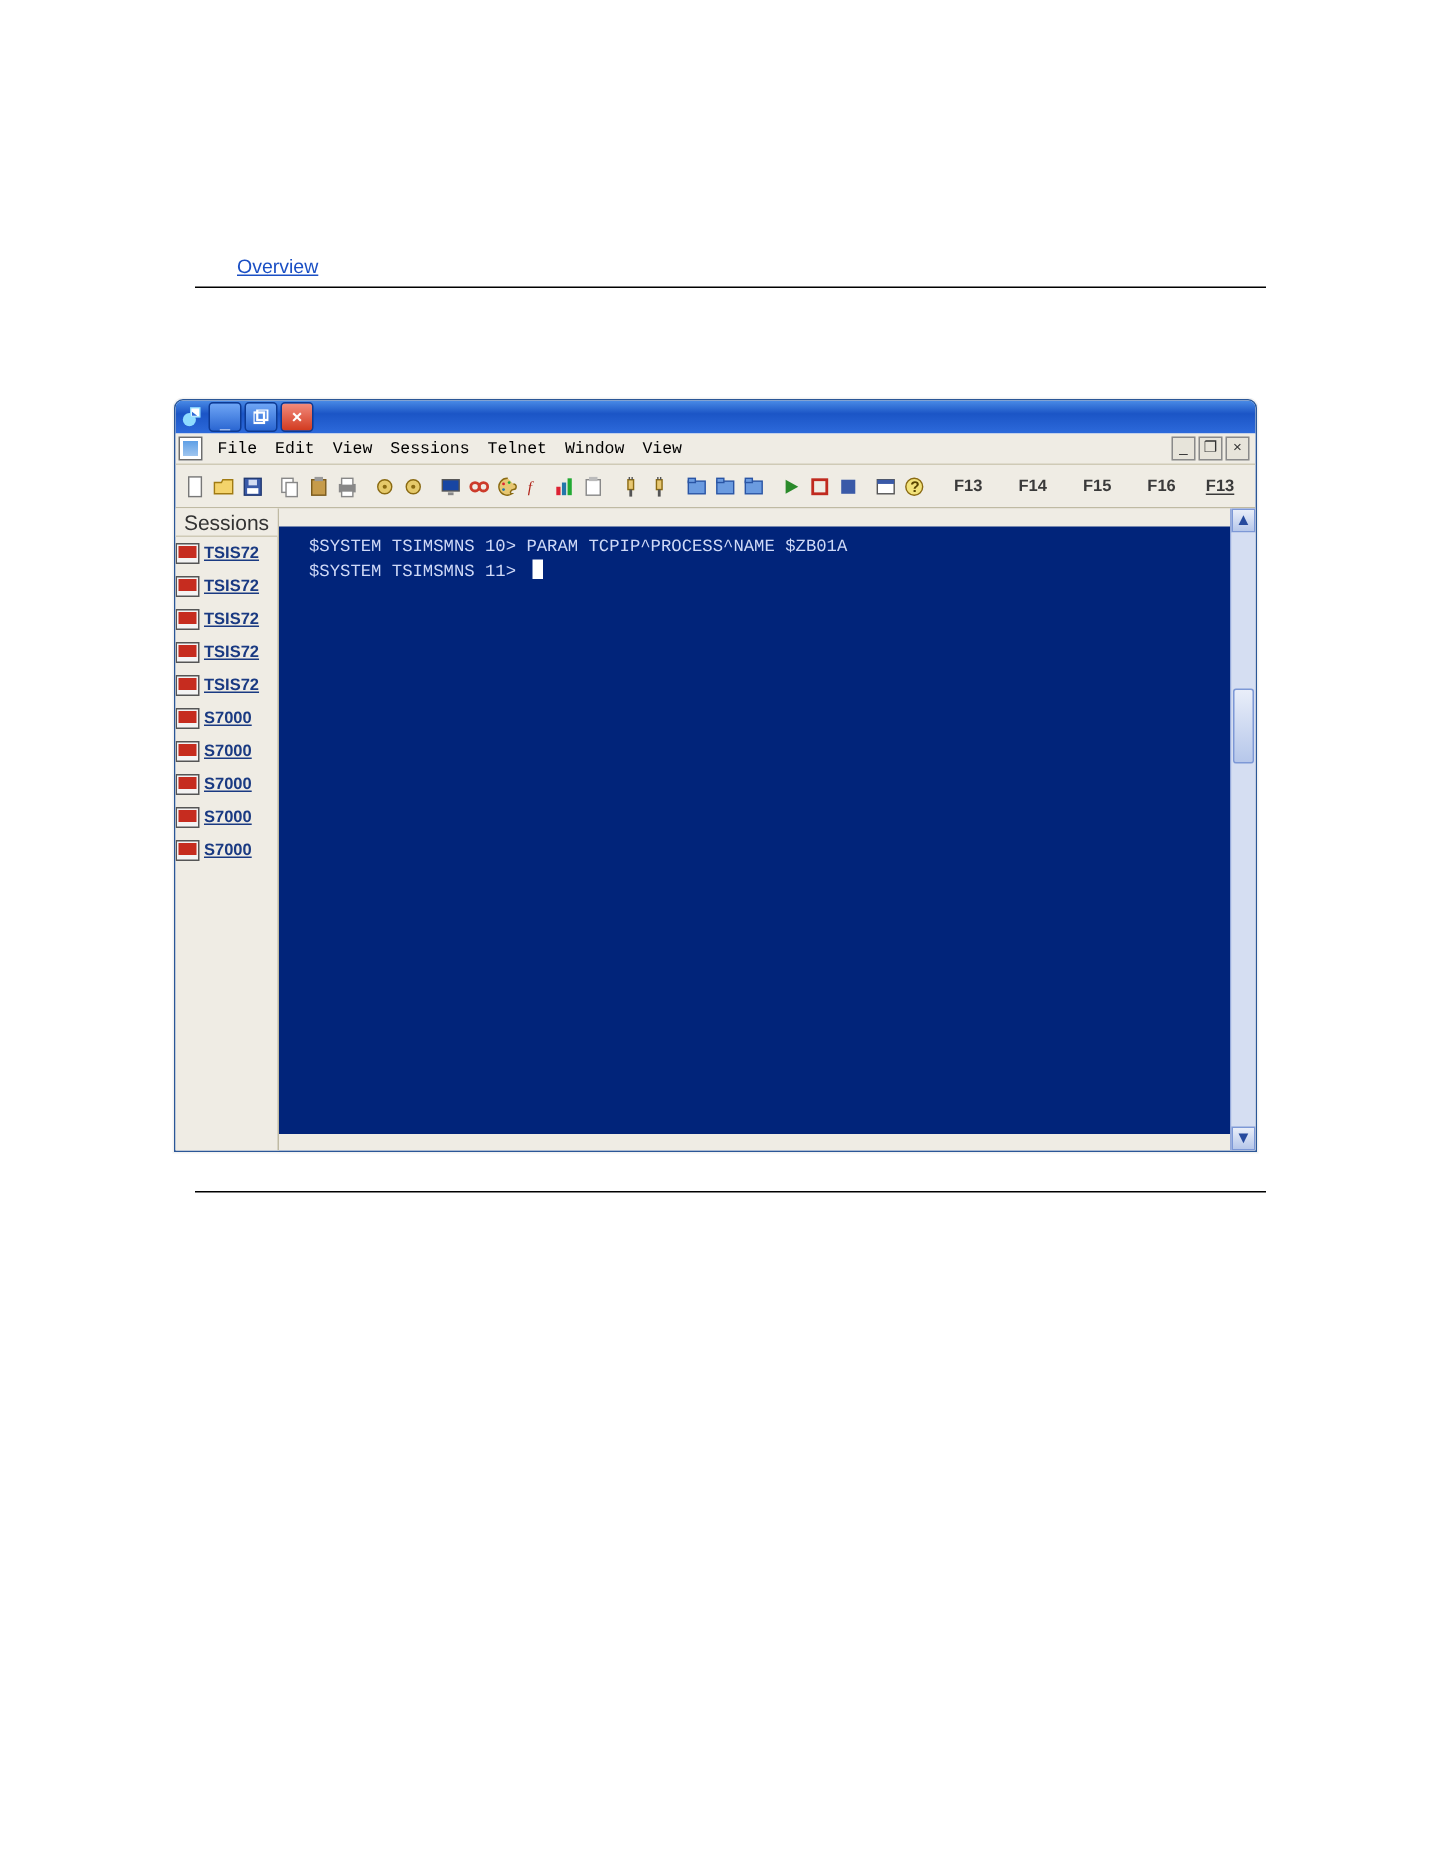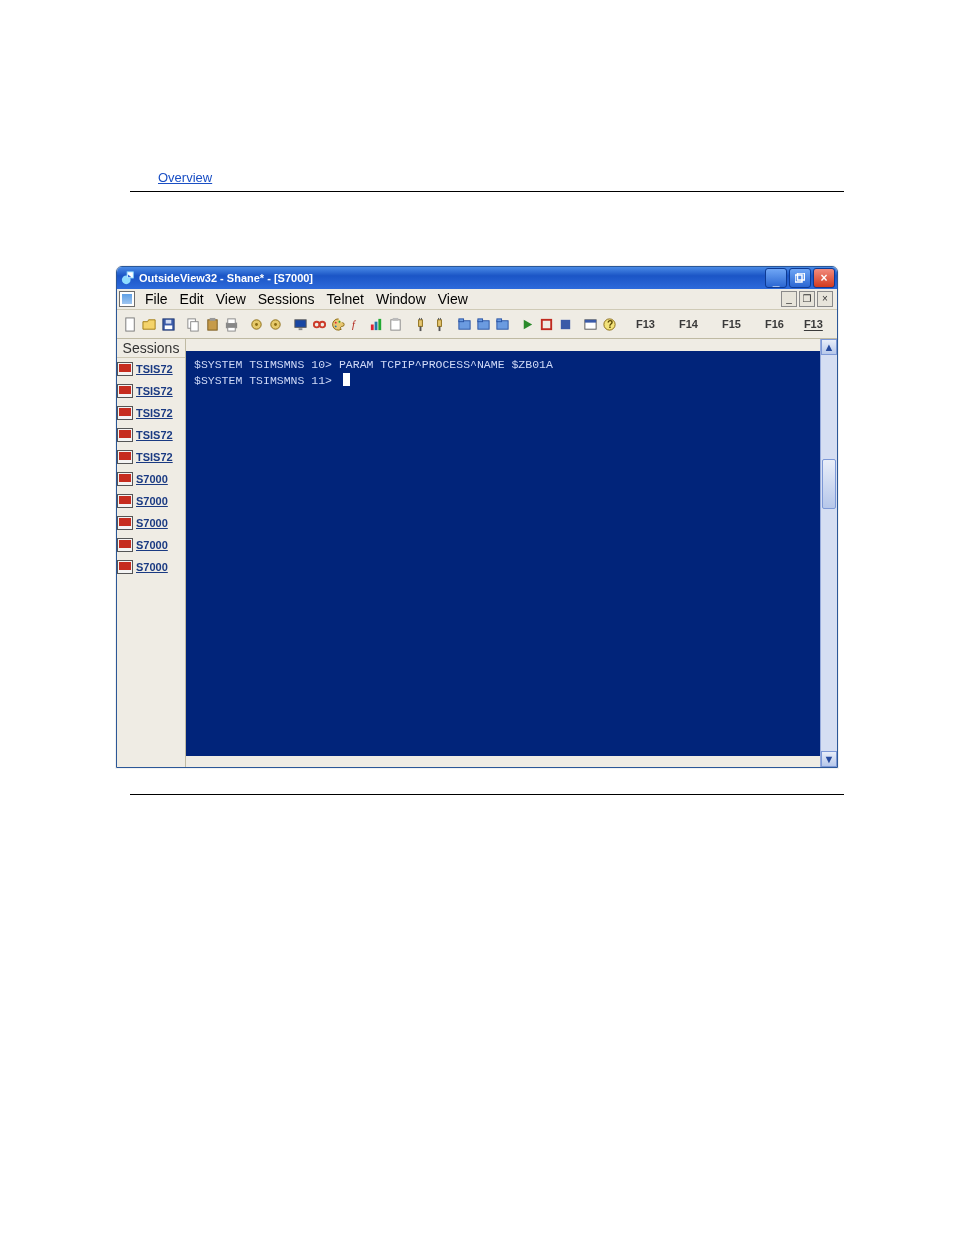--- a/index.html
+++ b/index.html
@@ -111,21 +111,22 @@
     margin-right: 4px;
     position: relative;
   }
   .menubar .doc-icon::after{
     content:"";
     position:absolute; left:2px; top:2px; right:2px; bottom:2px;
     background: linear-gradient(#5fa0e6, #9fc5ef);
   }
   .menu-item {
     padding: 2px 6px;
-    font-size: 14px;
+    font-size: 11px;
+    font-family: Liberation Mono, monospace;
   }
 
   
   .toolbar {
     height: 28px;
     background: #efece4;
     border-bottom: 1px solid #bfbaa3;
     display: flex;
     align-items: center;
     padding: 0 4px;
@@ -213,21 +214,21 @@
     flex: 1 1 auto;
     display: flex;
     position: relative;
   }
   .terminal {
     flex: 1 1 auto;
     background: #01247a;
     color: #cfd9f7;
     font-family: "Courier New", monospace;
     font-size: 11.5px;
-    padding: 6px 8px;
+    padding: 6px 20px;
     white-space: pre;
     line-height: 16px;
   }
   .term-cursor {
     display: inline-block;
     width: 7px; height: 13px;
     background: #fff;
     margin-left: 4px;
     vertical-align: -2px;
   }
@@ -315,21 +316,20 @@
   <div class="win">
 
     <div class="titlebar">
       <span class="app-icon">
         <svg viewBox="0 0 16 16">
             <circle cx="6" cy="10" r="5" fill="#8fdcff"></circle>
             <rect x="7" y="1" width="7" height="7" fill="#fff" stroke="#8fdcff"></rect>
             <path d="M8 4l4 3-4 0z" fill="#2c6ad7"></path>
           </svg>
       </span>
-      <span class="title-text">OutsideView32 - Shane* - [S7000]</span>
       <div class="win-btns">
         <div class="win-btn win-min">
             <span>_</span>
           </div>
         <div class="win-btn win-max">
           <svg width="10" height="10" viewBox="0 0 10 10">
               <rect x="0" y="2" width="7" height="7" fill="none" stroke="#fff" stroke-width="1.5"></rect>
               <rect x="2.5" y="0" width="7" height="7" fill="none" stroke="#fff" stroke-width="1.5"></rect>
             </svg>
         </div>

